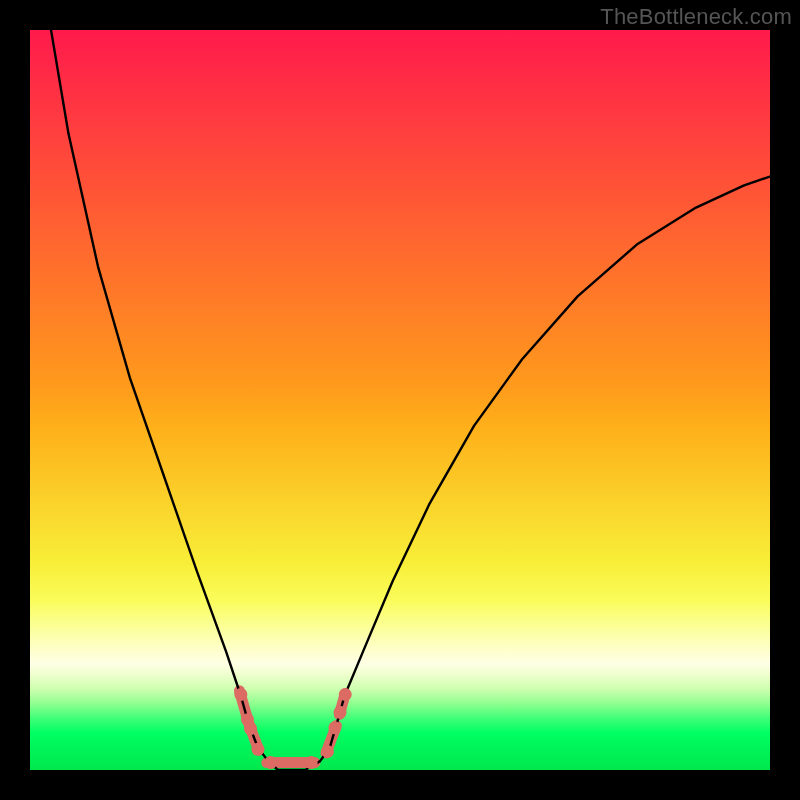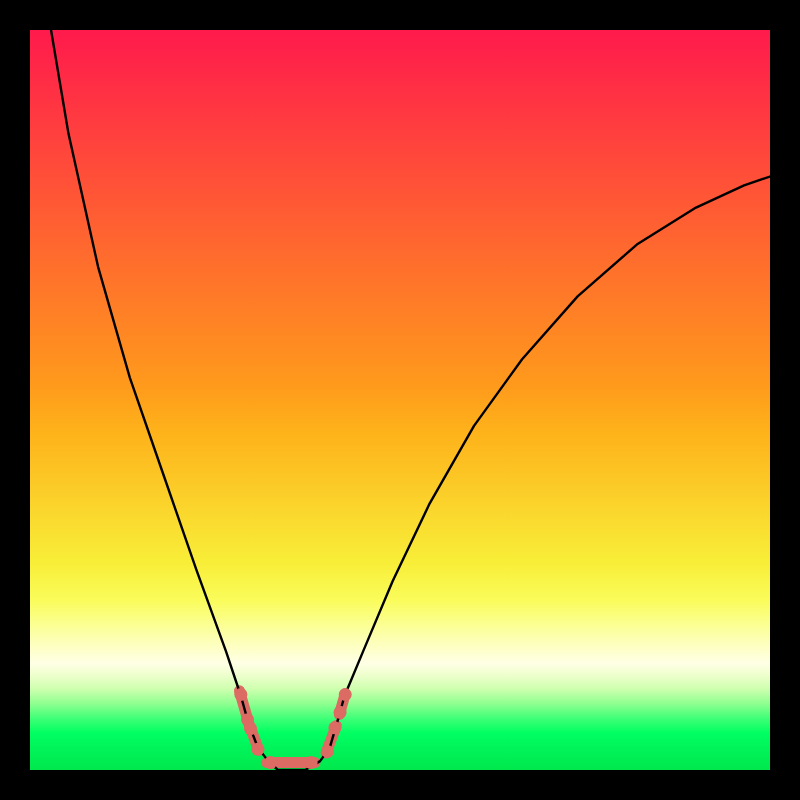--- a/index.html
+++ b/index.html
@@ -82,20 +82,21 @@
     stroke-linejoin: round;
   }
   .marker-dot {
     fill: #db6b63;
   }
 </style>
 </head>
 <body>
 
 <div class="chart-container">
+  <div class="watermark">TheBottleneck.com</div>
   <div class="plot-area">
     <svg class="curves" viewBox="0 0 740 740" preserveAspectRatio="none">
       <g id="marker-group">
           <path d="M209.42 660.82 L217.56 688.94" class="marker-stroke"></path>
           <path d="M219.04 694.12 L228.66 720.02" class="marker-stroke"></path>
           <path d="M236.80 732.60 L284.90 732.60" class="marker-stroke"></path>
           <path d="M296.00 722.98 L306.36 695.60" class="marker-stroke"></path>
           <path d="M309.32 684.50 L315.24 663.78" class="marker-stroke"></path>
         </g>
       <path id="curve-path" class="curve-line" d="M0.00 -137.64 L14.80 -37.00 L38.48 103.60 L68.08 236.80 L99.90 347.80 L133.20 444.00 L166.50 540.20 L196.10 621.60 L210.90 666.00 L218.30 692.64 L227.92 717.80 L238.28 731.12 L247.90 740.00 L275.28 740.00 L290.08 731.12 L299.70 717.80 L307.10 692.64 L314.50 666.00 L333.00 621.60 L362.60 551.30 L399.60 473.60 L444.00 395.90 L492.10 329.30 L547.60 266.40 L606.80 214.60 L666.00 177.60 L714.10 155.40 L740.00 146.52"></path>

